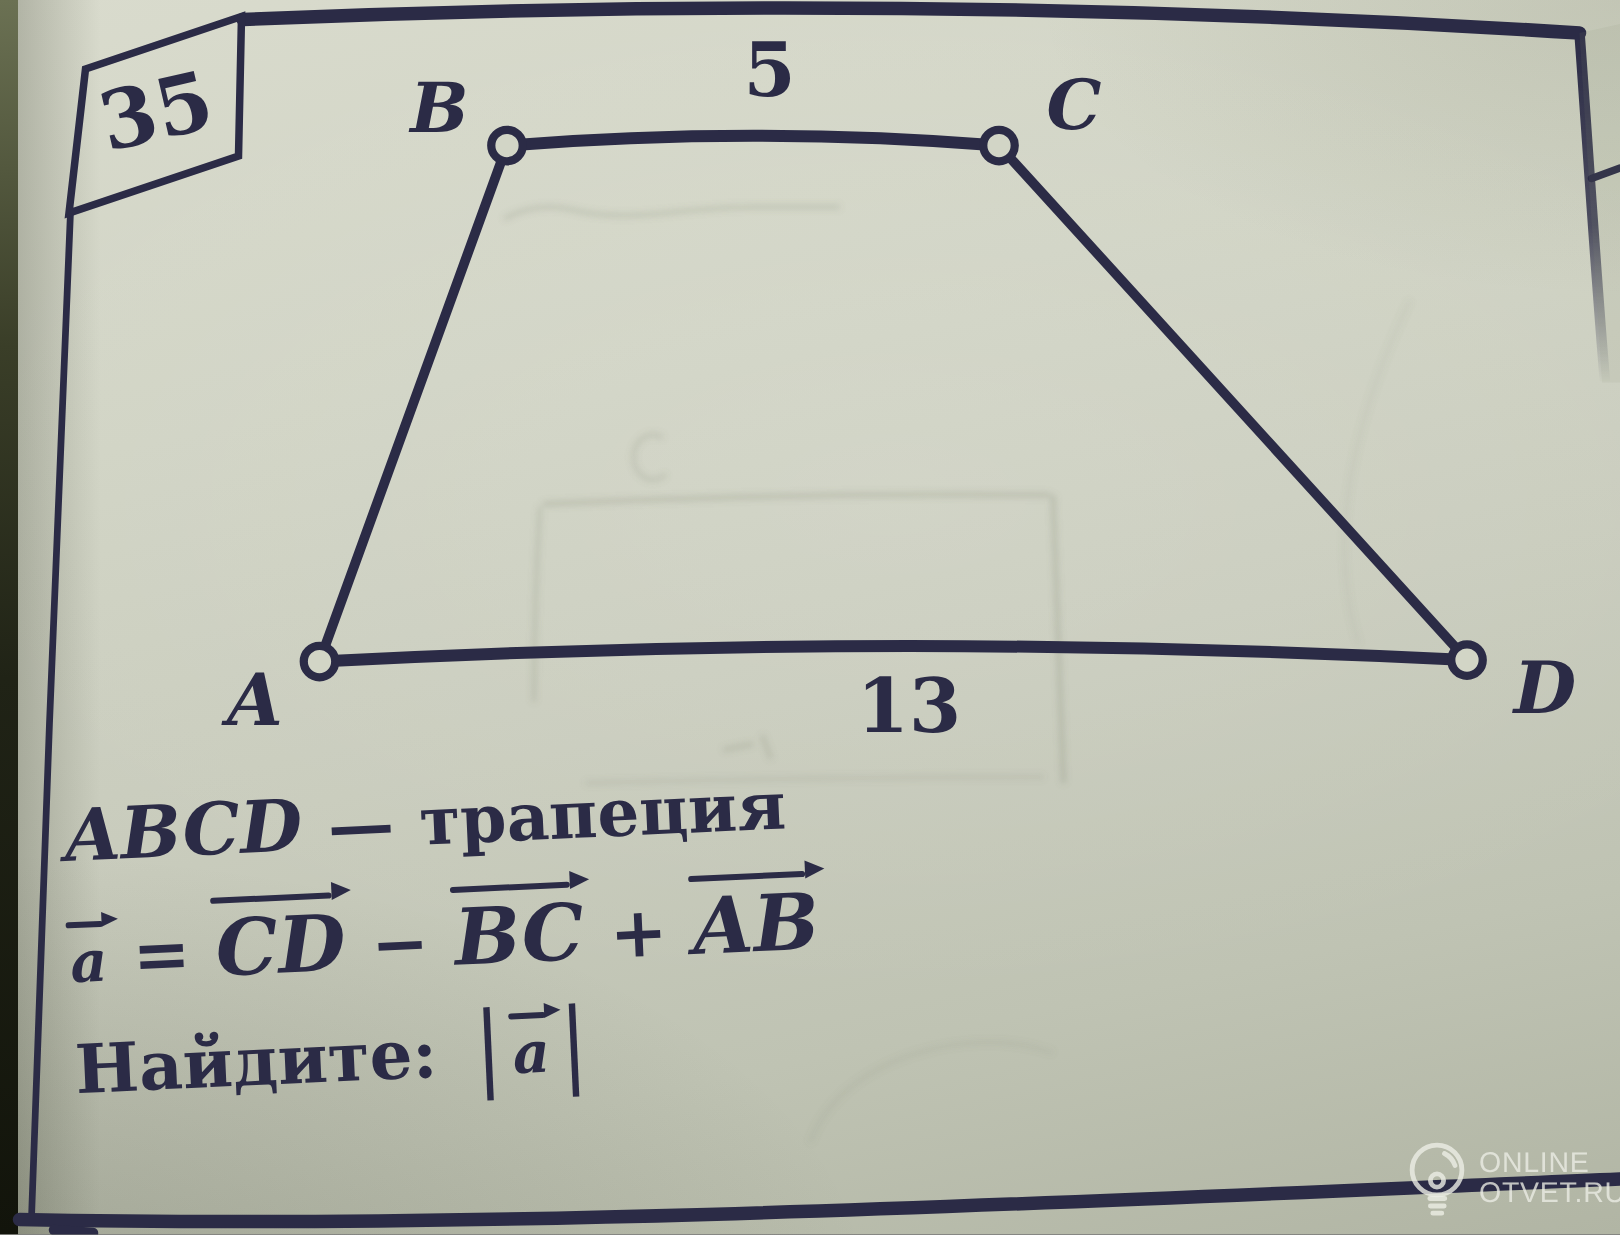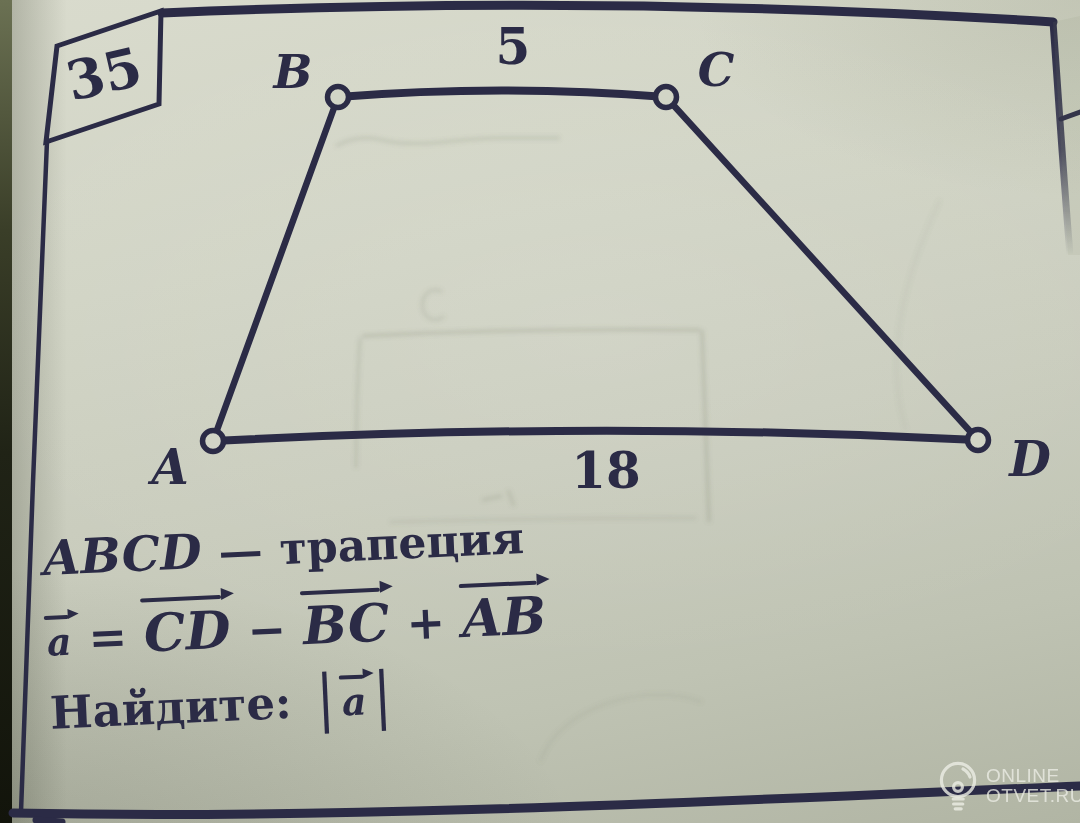--- a/index.html
+++ b/index.html
@@ -114,21 +114,21 @@
       <circle cx="978" cy="440" r="10.5" fill="#d2d5c6" stroke-width="5.5"></circle>
     </g>
   </svg>
 
   <span class="lbl problem-number" style="left:104px;top:74px;">35</span>
   <span class="lbl vertex-lbl" style="left:293px;top:72px;">B</span>
   <span class="lbl vertex-lbl" style="left:716px;top:70px;">C</span>
   <span class="lbl vertex-lbl" style="left:170px;top:467px;font-size:48px;">A</span>
   <span class="lbl vertex-lbl" style="left:1030px;top:459px;font-size:48px;">D</span>
   <span class="lbl len-lbl" style="left:513px;top:47px;">5</span>
-  <span class="lbl len-lbl" style="left:606px;top:471px;">18</span>
+  <span class="lbl len-lbl" style="left:606px;top:471px;">13</span>
 
   <div class="text-block">
     <div class="t-line1">
       <span class="fig">ABCD</span>
       <span class="dash">—</span>
       <span class="word">трапеция</span>
     </div>
     <div class="t-line2">
       <span class="vec vec-sm">a</span>
       <span class="op">=</span>

